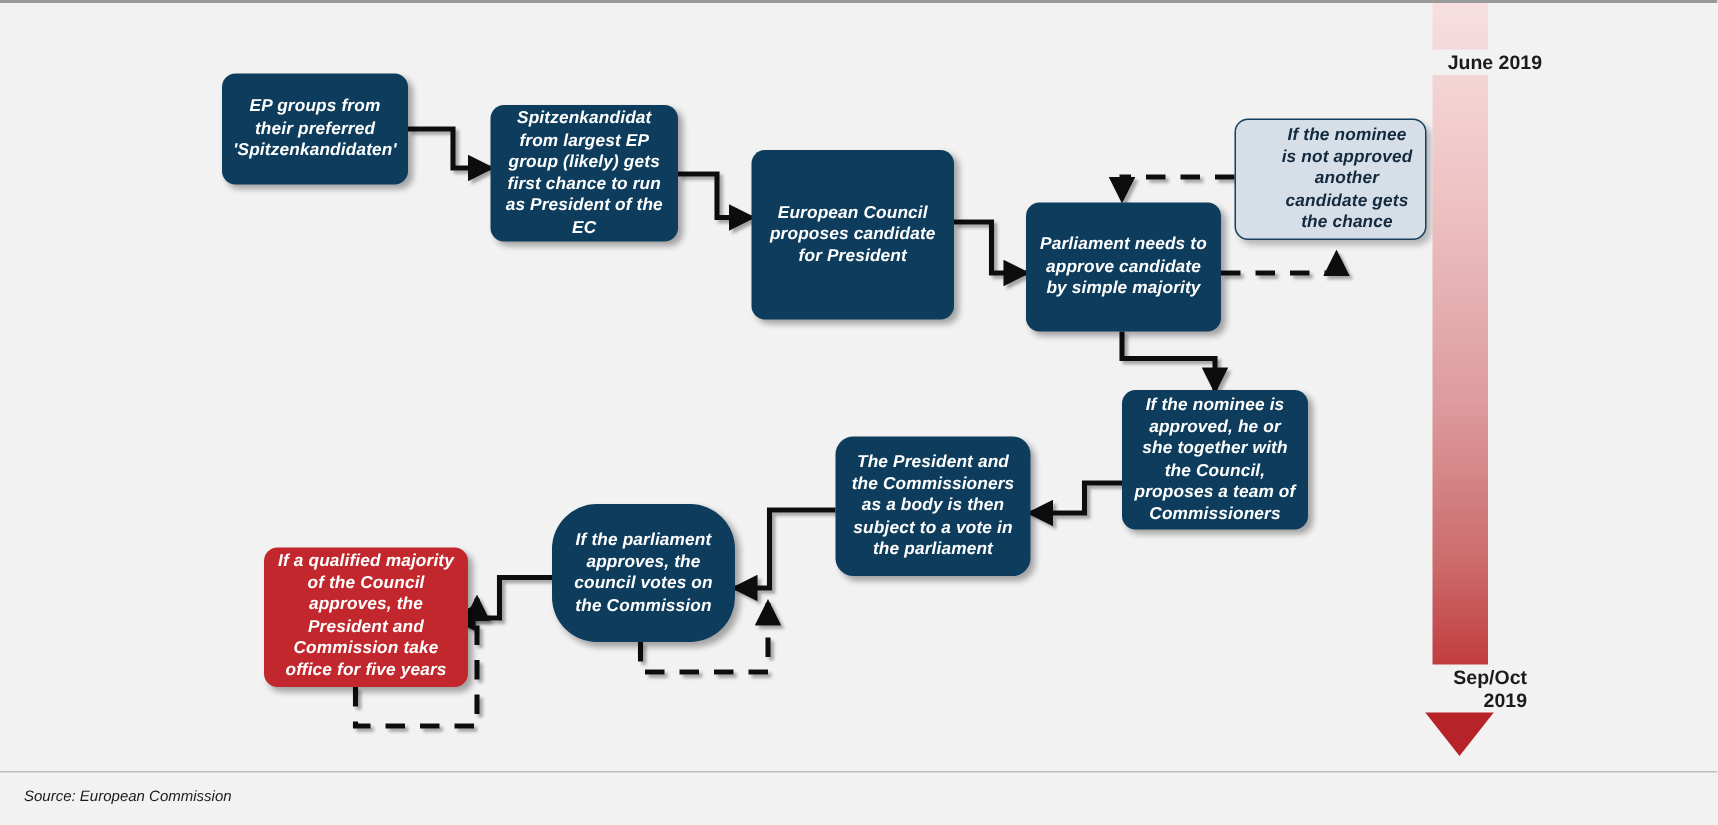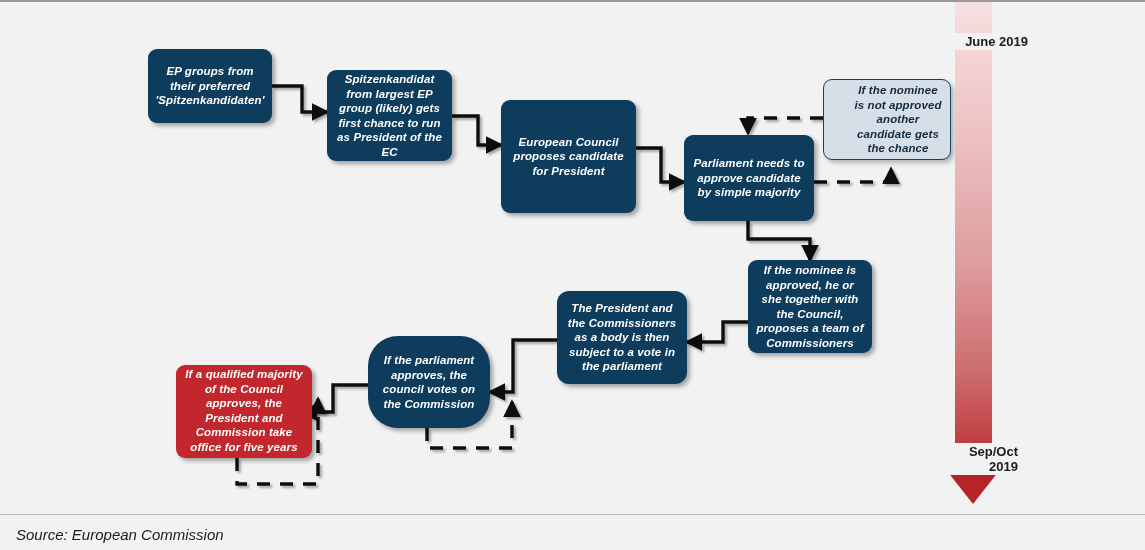--- a/index.html
+++ b/index.html
@@ -111,21 +111,21 @@
     width: 1145px;
     height: 38px;
     border-top: 1px solid #bdbdbd;
     box-sizing: border-box;
     background: #f2f2f2;
   }
   .footer-text {
     position: absolute;
     left: 16px;
     top: 11px;
-    font-size: 15px;
+    font-size: 10px;
     font-style: italic;
     color: #1b1b1b;
   }
 </style>
 </head>
 <body>
 
 <div id="root">
 
   <div class="canvas">

